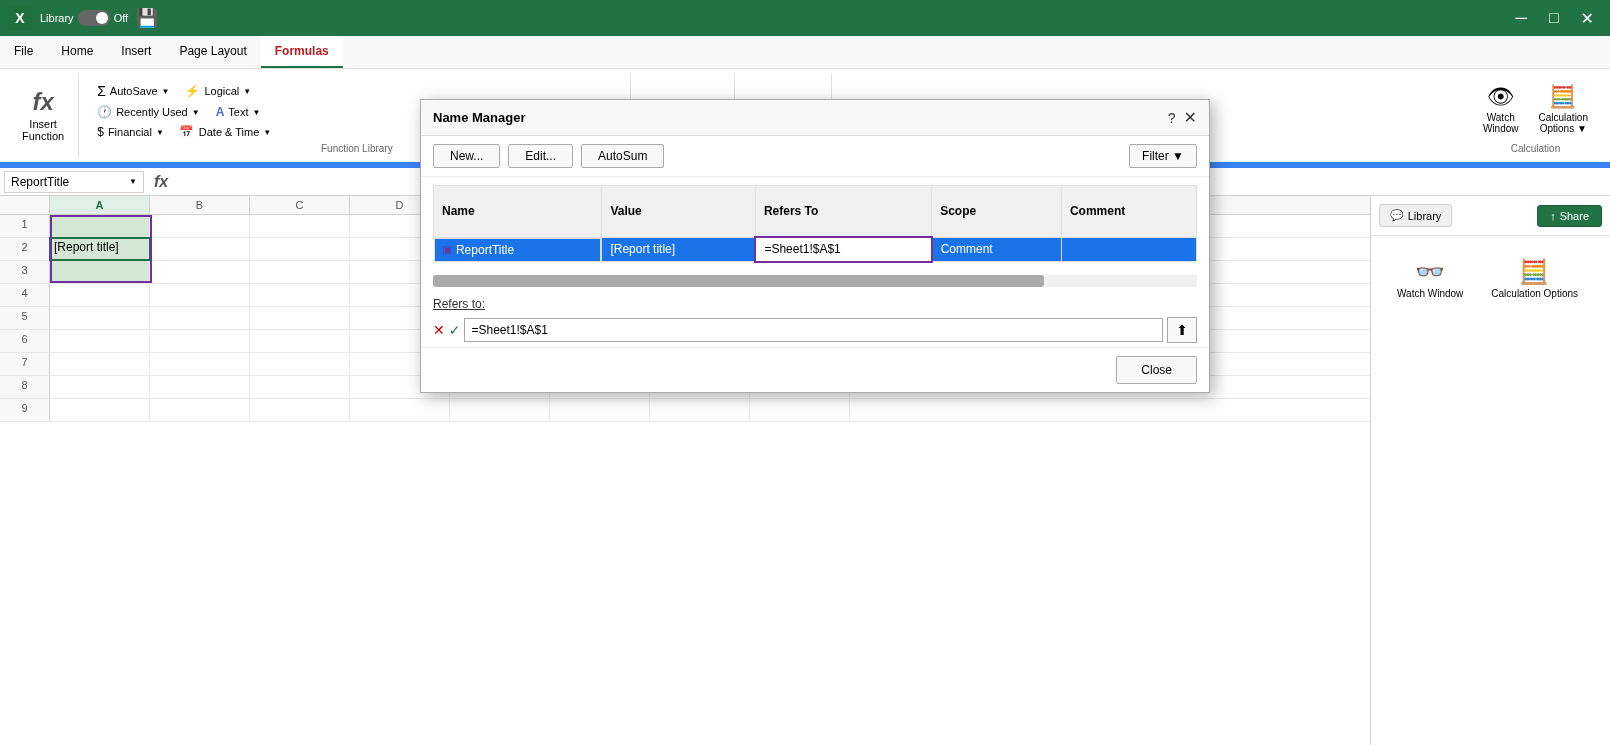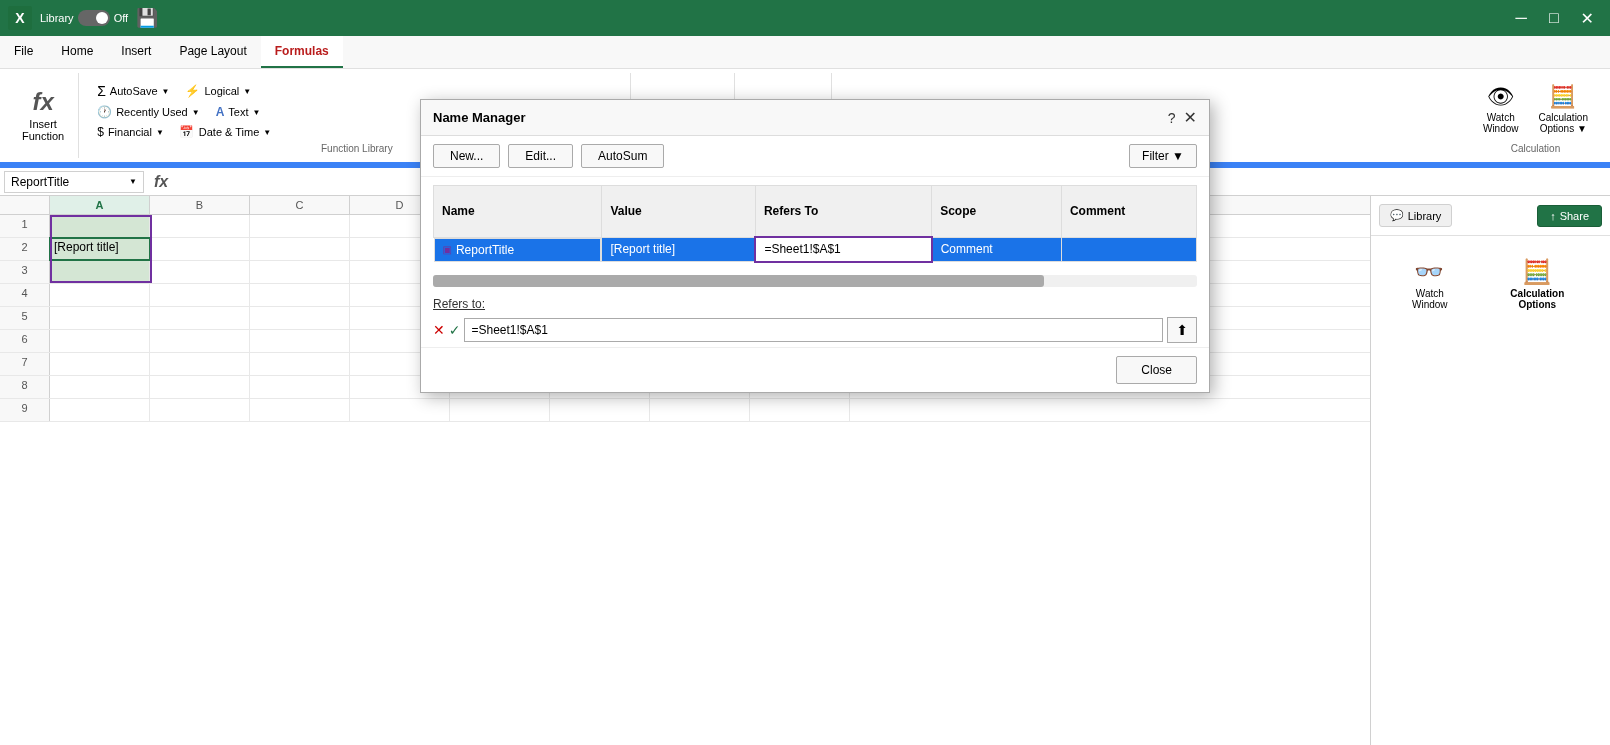--- a/index.html
+++ b/index.html
@@ -351,21 +351,21 @@
         <span>Share</span>
       </button>
     </div>
     <div class="sidebar-section" style="display:flex; gap:8px; padding:16px;">
       <button class="sidebar-btn">
         <span style="font-size:24px;">👓</span>
         <span style="font-size:10px; text-align:center;">Watch Window</span>
       </button>
       <button class="sidebar-btn">
         <span style="font-size:24px;">🧮</span>
-        <span style="font-size:10px; text-align:center;font-weight:bold;">Calculation Options</span>
+        <span style="font-size:10px; text-align:center;">Calculation Options</span>
       </button>
     </div>
   </div>
 </div>
 
 <div style="position:fixed; top:17px; left:0; width:1369px; height:745px; pointer-events:none; z-index:50;margin-top:22px;">
   <div class="dialog">
 
     <div class="dialog-titlebar">
       <span>Name Manager</span>

